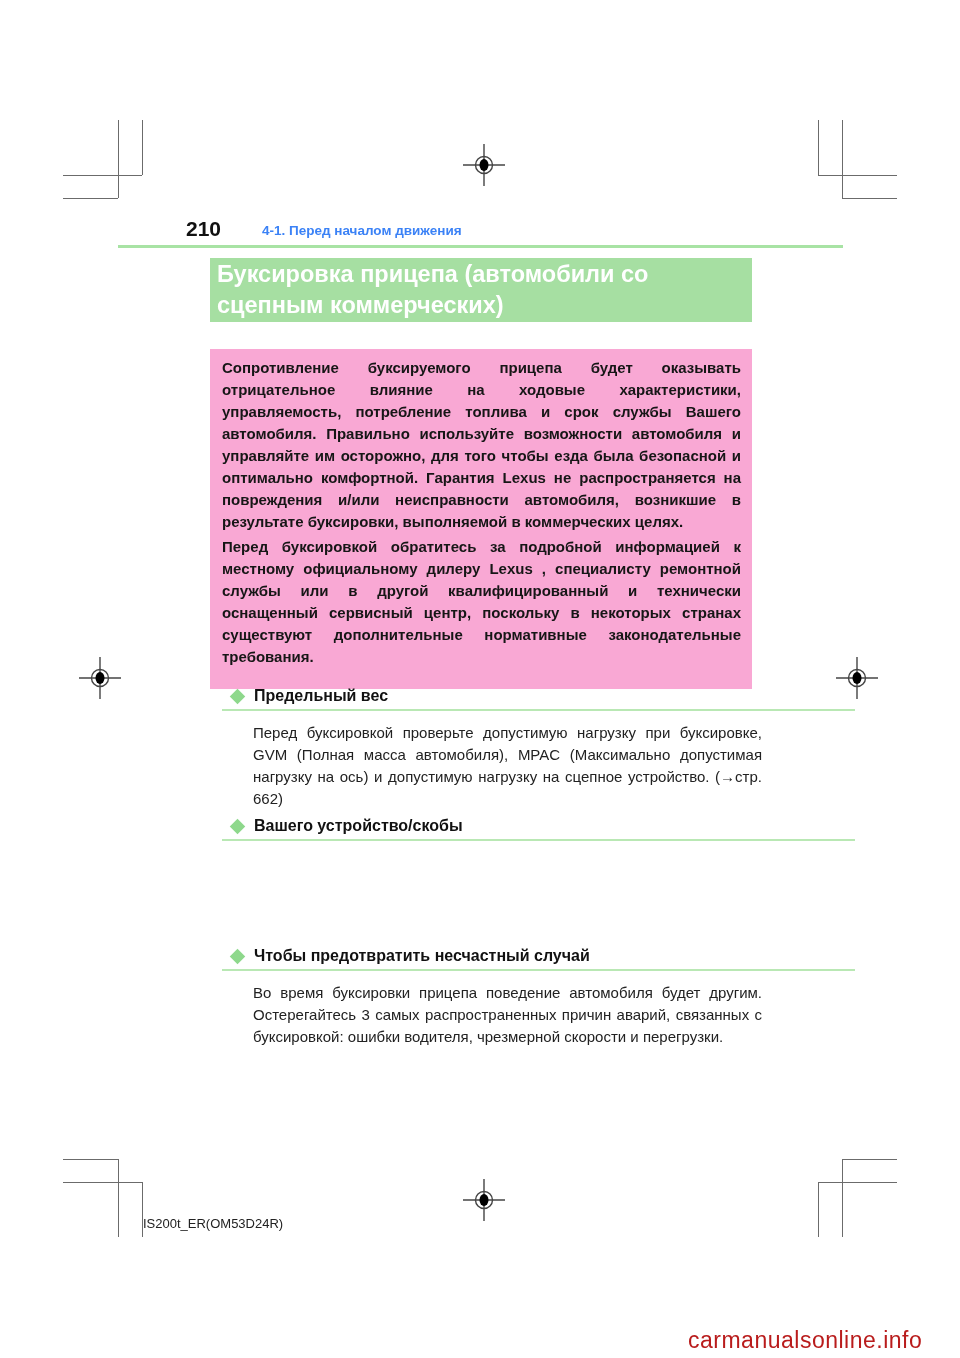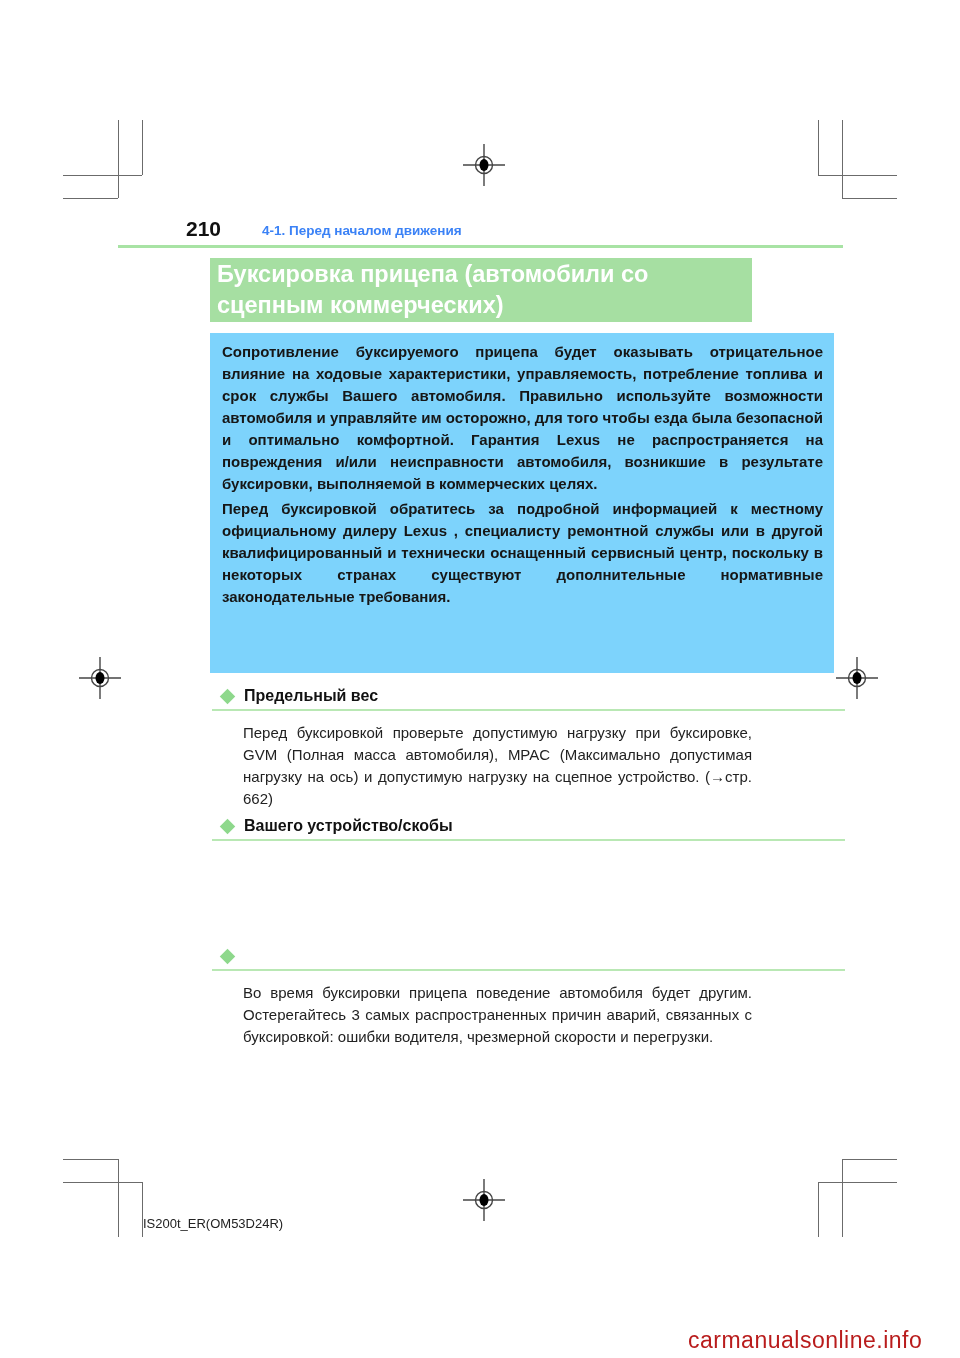--- a/index.html
+++ b/index.html
@@ -30,31 +30,31 @@
   }
   
   .title-banner{
     position:absolute;left:210px;top:258px;width:542px;height:64px;
     box-sizing:border-box;padding:1px 8px 0 7px;
     background:#a6dfa2;color:#ffffff;
     font-size:23.5px;line-height:31px;font-weight:bold;
   }
   
   .notice-box{
-    position:absolute;left:210px;top:333px;width:624px;min-height:340px;
+    position:absolute;left:210px;top:349px;width:542px;min-height:340px;
     box-sizing:border-box;padding:8px 11px 8px 12px;
-    background:#7dd3fc;
+    background:#f9a8d4;
   }
   .notice-box p{
     margin:0;font-size:15px;line-height:22px;font-weight:bold;
     text-align:justify;color:#161616;
   }
   .notice-box p + p{margin-top:3px;}
   
-  .section{position:absolute;left:210px;width:542px;}
+  .section{position:absolute;left:220px;width:542px;}
   .section-head{display:flex;align-items:center;padding-left:12px;height:20px;}
   .diamond{
     display:inline-block;width:11px;height:11px;
     background:#8ed88c;transform:rotate(45deg);
     margin-right:11px;flex:0 0 auto;
   }
   .section-title{font-size:16px;font-weight:bold;color:#111;}
   .section-rule{margin:3px 0 0 2px;width:633px;height:2px;background:#b9e8b4;}
   .section-body{
     margin:11px 0 0 33px;width:509px;
@@ -145,20 +145,21 @@
     <div class="section-head">
       <span class="diamond"></span>
       <span class="section-title">Вашего устройство/скобы</span>
     </div>
     <div class="section-rule"></div>
   </div>
 
   <div class="section s3">
     <div class="section-head">
       <span class="diamond"></span>
+      <span class="section-title">Чтобы предотвратить несчастный случай</span>
     </div>
     <div class="section-rule"></div>
     <p class="section-body">Во время буксировки прицепа поведение автомобиля будет другим. Остерегайтесь 3 самых распространенных причин аварий, связанных с буксировкой: ошибки водителя, чрезмерной скорости и перегрузки.</p>
   </div>
 
   <div class="footer-code">IS200t_ER(OM53D24R)</div>
   <div class="watermark">carmanualsonline.info</div>
 
 </div>
 

